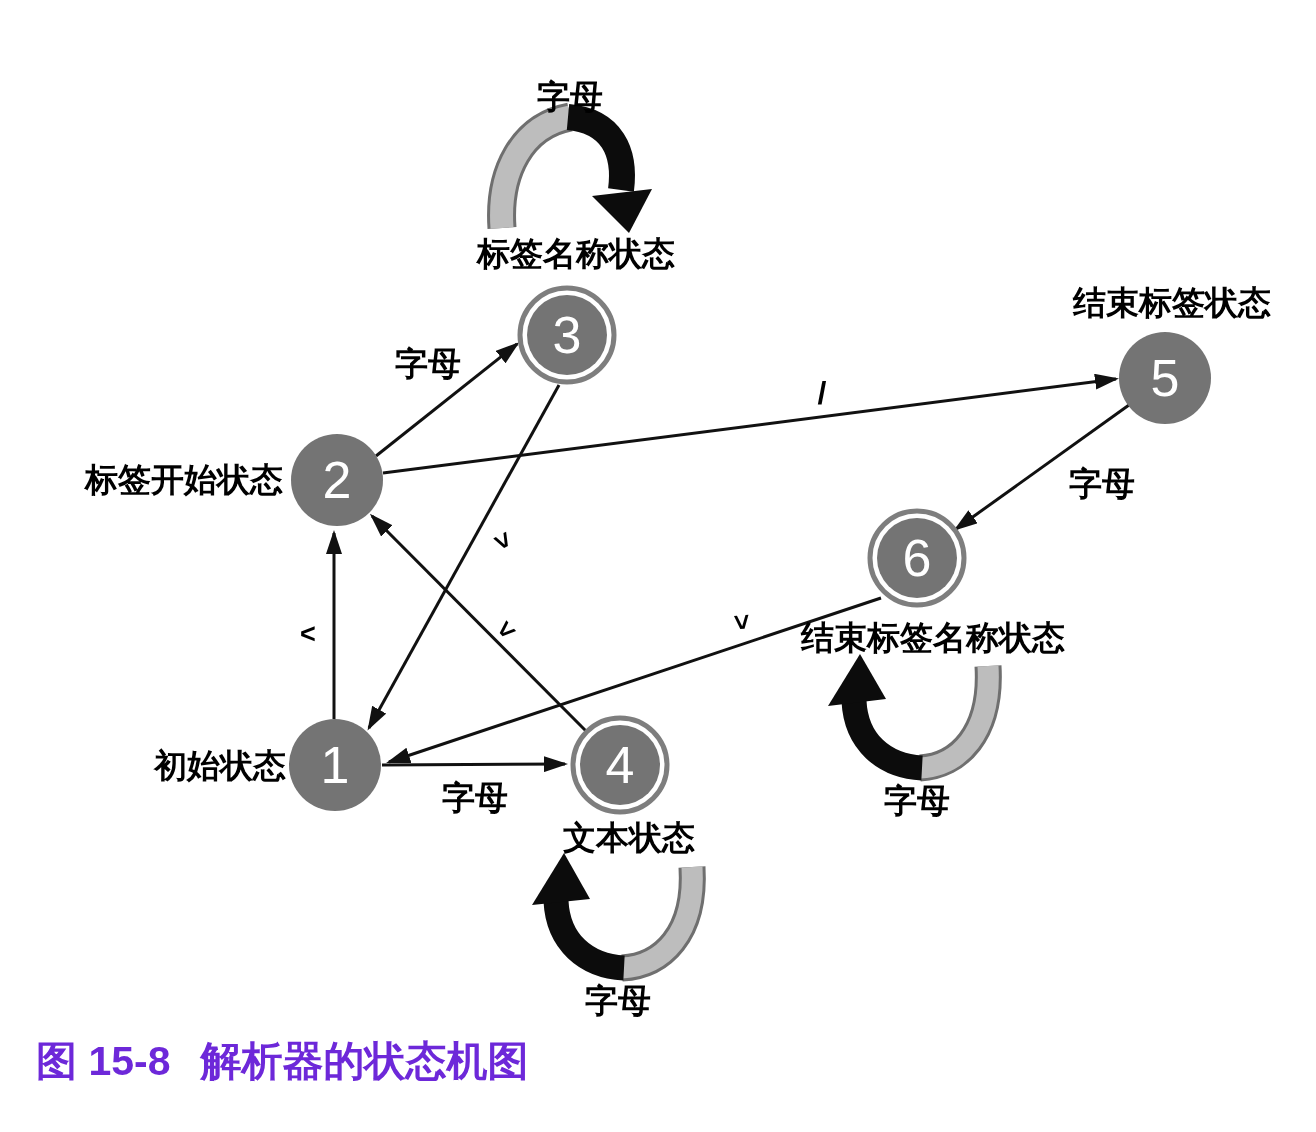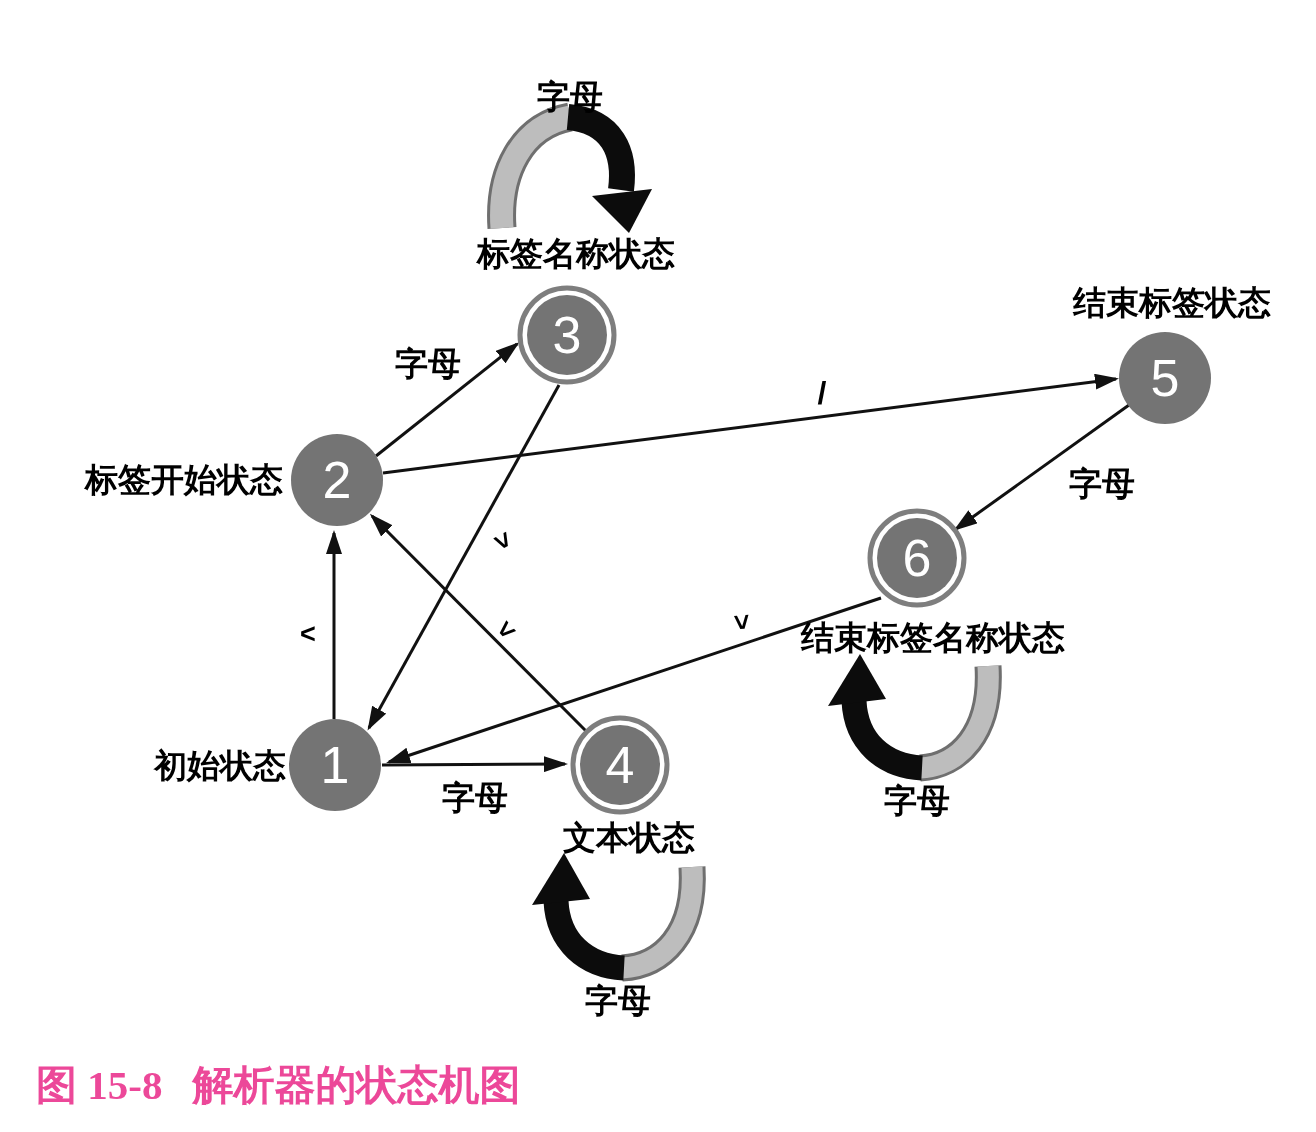--- a/index.html
+++ b/index.html
@@ -4,22 +4,22 @@
 <style>
   html,body{margin:0;padding:0;background:#ffffff;}
   .stage{position:relative;width:1316px;height:1132px;background:#ffffff;overflow:hidden;
          font-family:"Liberation Sans", sans-serif;}
   svg text{font-family:"Liberation Sans", sans-serif;}
   .state-label{font-size:33px;font-weight:600;fill:#000000;}
   .edge-label{font-size:33px;font-weight:600;fill:#000000;}
   .sym-label{font-size:27px;font-weight:700;fill:#000000;}
   .slash-label{font-size:32px;font-weight:600;fill:#000000;}
   .state-number{font-size:52px;font-weight:400;fill:#ffffff;}
-  .caption{position:absolute;left:36px;top:1058px;width:1240px;
-           font-family:Liberation Serif, serif;font-weight:700;font-size:41px;color:#ec4899;
+  .caption{position:absolute;left:36px;top:1034px;width:1240px;
+           font-family:Liberation Sans, sans-serif;font-weight:700;font-size:41px;color:#6d28d9;
            white-space:nowrap;}
   .caption .cap-title{margin-left:30px;}
 </style>
 </head>
 <body>
 
 <div class="stage">
 
 <svg width="1316" height="1132" viewBox="0 0 1316 1132">
   <defs>

